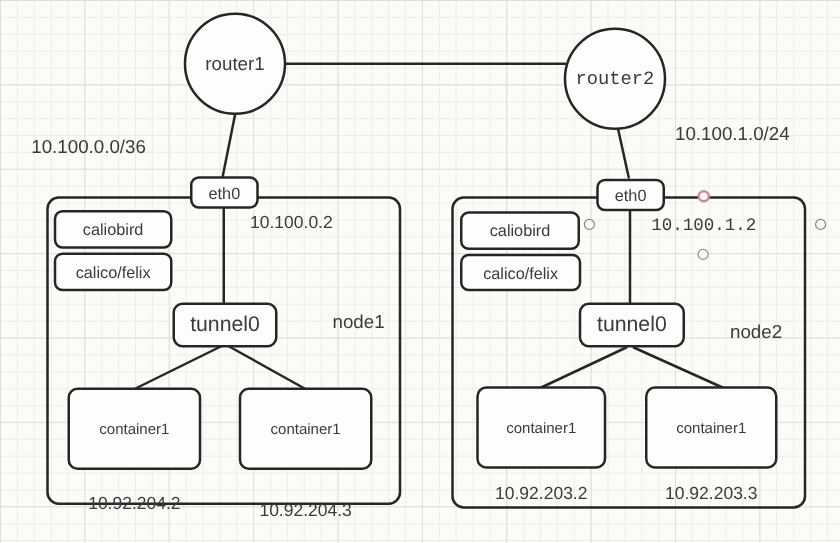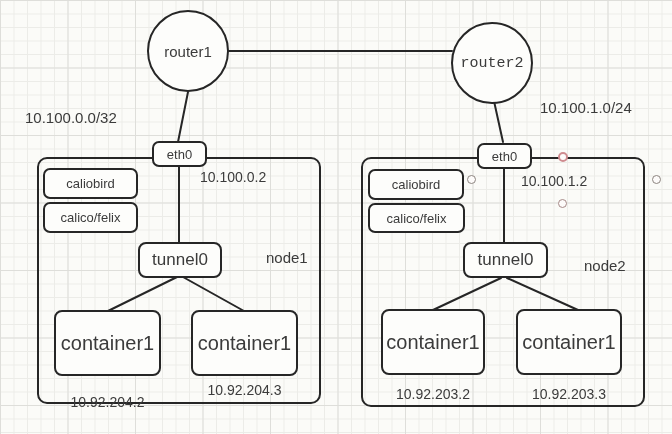--- a/index.html
+++ b/index.html
@@ -17,21 +17,21 @@
       linear-gradient(to right,#ecece8 1px,transparent 1px),
       linear-gradient(to bottom,#ecece8 1px,transparent 1px);
     background-size:67.5px 67.5px,67.5px 67.5px,13.5px 13.5px,13.5px 13.5px;
   }
   .links{position:absolute;left:0;top:0;}
   .shape{
     position:absolute;
     border:2px solid #262626;
     background:#fdfdfb;
     display:flex;align-items:center;justify-content:center;
-    font-size:20px;
+    font-size:12px;
   }
   .router{border-radius:50%;font-size:15px;}
   .nodebox{border-radius:10px;background:transparent;}
   .smallbox{border-radius:7px;}
   .tunnelbox{border-radius:8px;font-size:17px;}
   .containerbox{border-radius:8px;}
   .lbl{position:absolute;font-size:14px;white-space:nowrap;}
   .lbl.big{font-size:15px;}
   .ip-lbl{text-align:center;}
   .handle{position:absolute;border-radius:50%;background:#fdfbfa;}
@@ -62,21 +62,21 @@
     </g>
   </svg>
 
   <div class="shape router" style="left:147px;top:10px;width:82px;height:82px;">
     <span>router1</span>
   </div>
   <div class="shape router" style="left:451px;top:22px;width:82px;height:82px;font-family:Liberation Mono, monospace;">
     <span>router2</span>
   </div>
 
-  <div class="lbl big" style="left:25px;top:109px;">10.100.0.0/32</div>
+  <div class="lbl big" style="left:25px;top:109px;">10.100.0.0/36</div>
   <div class="lbl big" style="left:540px;top:99px;">10.100.1.0/24</div>
 
   <div class="shape nodebox" style="left:37px;top:157px;width:284px;height:247px;"></div>
   <div class="lbl big" style="left:266px;top:249px;">node1</div>
   <div class="shape smallbox" style="left:152px;top:141px;width:55px;height:26px;font-size:13px;">
     <span>eth0</span>
   </div>
   <div class="lbl" style="left:200px;top:169px;">10.100.0.2</div>
   <div class="shape smallbox" style="left:43px;top:168px;width:95px;height:31px;font-size:13px;">
     <span>caliobird</span>
@@ -87,28 +87,28 @@
   <div class="shape tunnelbox" style="left:138px;top:242px;width:84px;height:36px;">
     <span>tunnel0</span>
   </div>
   <div class="shape containerbox" style="left:54px;top:310px;width:107px;height:66px;">
     <span>container1</span>
   </div>
   <div class="shape containerbox" style="left:191px;top:310px;width:107px;height:66px;">
     <span>container1</span>
   </div>
   <div class="lbl ip-lbl" style="left:54px;top:394px;width:107px;">10.92.204.2</div>
-  <div class="lbl ip-lbl" style="left:191px;top:382px;width:107px;">10.92.204.3</div>
+  <div class="lbl ip-lbl" style="left:191px;top:400px;width:107px;">10.92.204.3</div>
 
   <div class="shape nodebox" style="left:361px;top:157px;width:284px;height:250px;"></div>
   <div class="lbl big" style="left:584px;top:257px;text-align:right;">node2</div>
   <div class="shape smallbox" style="left:477px;top:143px;width:55px;height:26px;font-size:13px;">
     <span>eth0</span>
   </div>
-  <div class="lbl" style="left:521px;top:173px;">10.100.1.2</div>
+  <div class="lbl" style="left:521px;top:173px;font-family:Liberation Mono, monospace;">10.100.1.2</div>
   <div class="shape smallbox" style="left:368px;top:169px;width:96px;height:31px;font-size:13px;">
     <span>caliobird</span>
   </div>
   <div class="shape smallbox" style="left:368px;top:203px;width:97px;height:30px;font-size:13px;">
     <span>calico/felix</span>
   </div>
   <div class="shape tunnelbox" style="left:463px;top:242px;width:85px;height:36px;">
     <span>tunnel0</span>
   </div>
   <div class="shape containerbox" style="left:381px;top:309px;width:104px;height:66px;">

